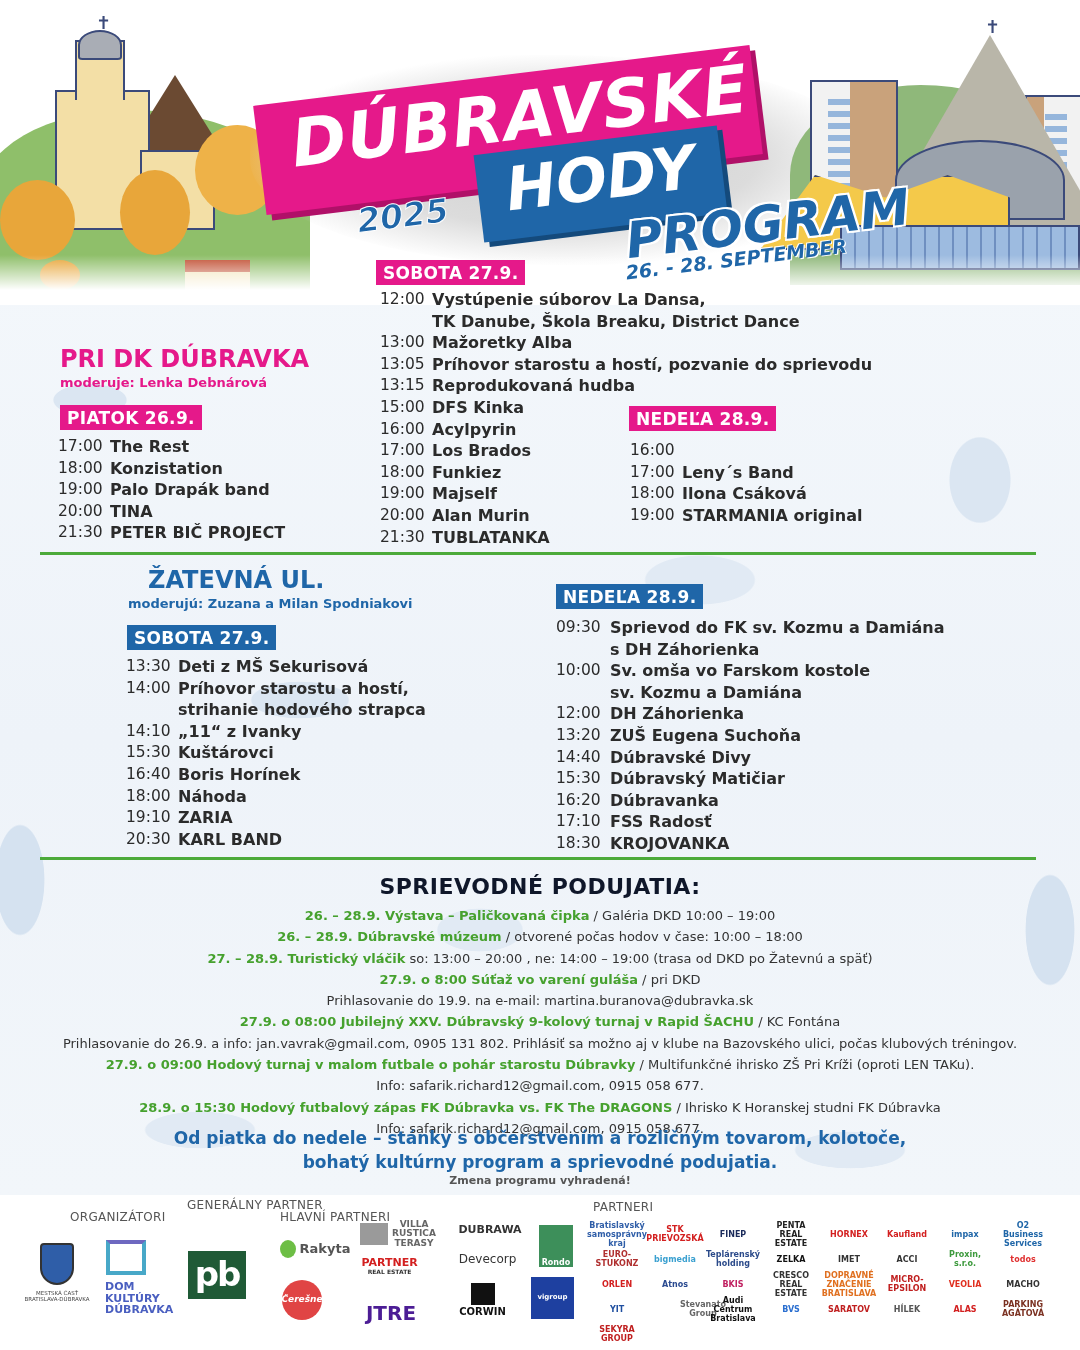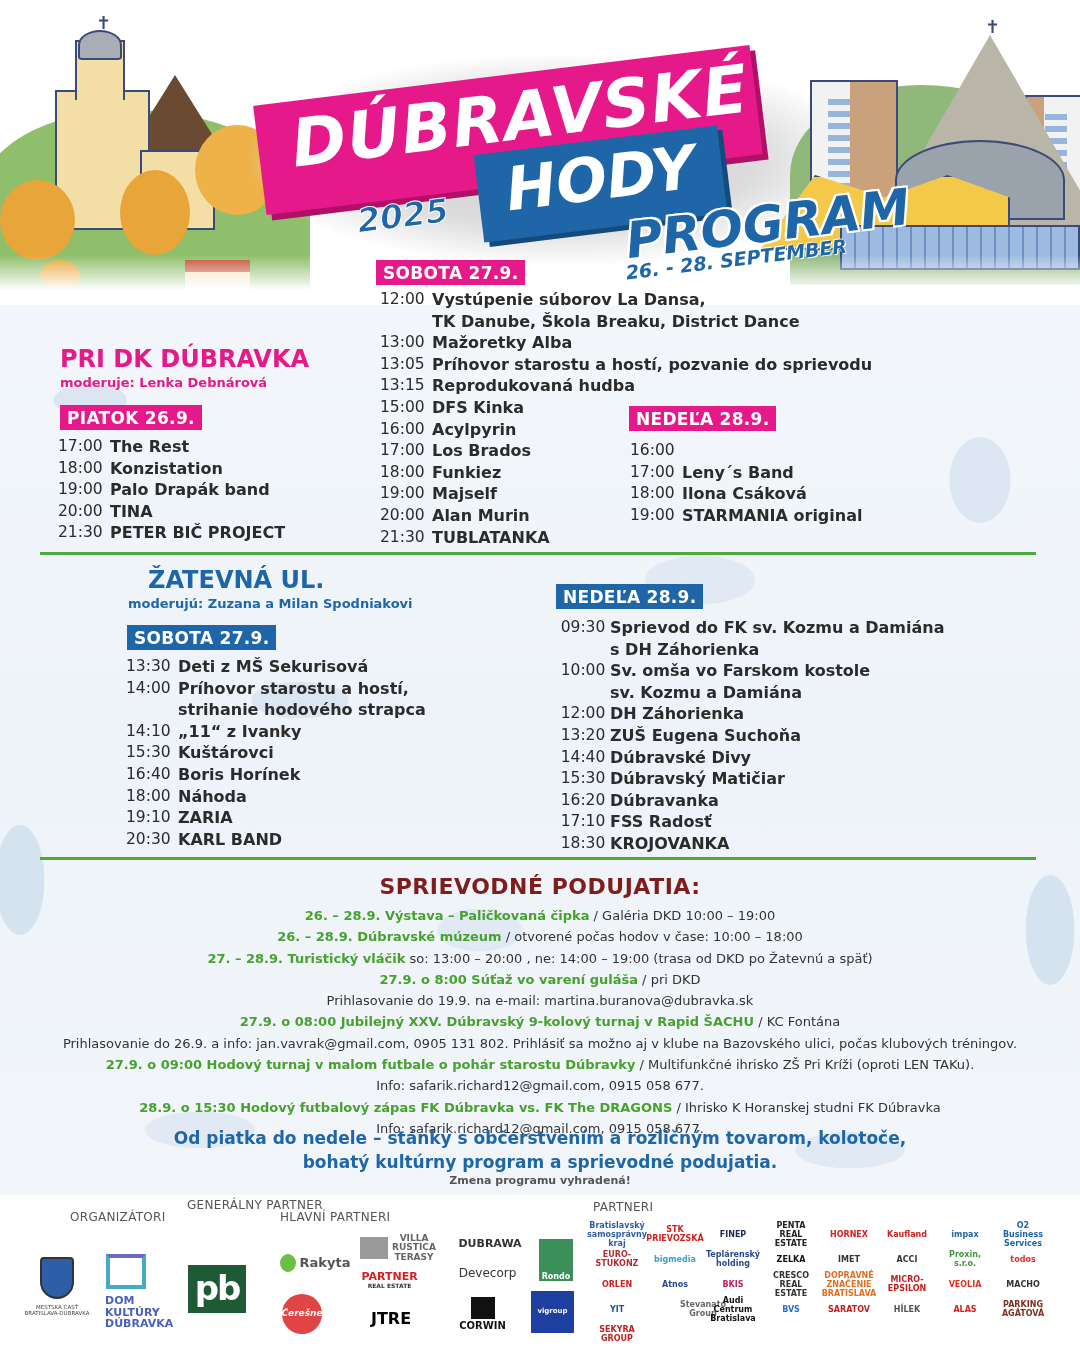--- a/index.html
+++ b/index.html
@@ -162,61 +162,61 @@
     font-weight: bold; color: #ffffff; font-size: 17px;
     padding: 3px 7px 2px 7px; line-height: 20px; letter-spacing: .3px;
   }
   .day-tag.pink { background: #e5198a; }
   .day-tag.blue { background: #1f66a8; }
 
   .sched { position: absolute; list-style: none; }
   .sched li { display: flex; font-size: 16px; line-height: 21.6px; color: #2b2b2b; }
   .sched .time { width: 52px; flex: 0 0 52px; font-weight: normal; font-size: 15.5px; }
   .sched .act { font-weight: bold; white-space: pre-line; }
-  .sched.wide .time { width: 54px; flex: 0 0 54px; text-align: center; }
+  .sched.wide .time { width: 54px; flex: 0 0 54px; }
 
   .green-rule {
     position: absolute; left: 40px; width: 996px; height: 3px;
     background: #4caa3a;
   }
 
   
   .side-title {
     position: absolute; left: 0; width: 1080px; top: 874px; text-align: center;
-    font-weight: bold; font-size: 22px; color: #7f1d1d; letter-spacing: .5px;
+    font-weight: bold; font-size: 22px; color: #0f172a; letter-spacing: .5px;
   }
   .side-list { position: absolute; left: 0; top: 905px; width: 1080px; text-align: center; }
   .side-list p { font-size: 13px; line-height: 21.3px; color: #333333; white-space: nowrap; }
   .side-list .g { color: #46a12e; font-weight: bold; }
   .closing {
     position: absolute; left: 0; width: 1080px; top: 1126px; text-align: center;
     font-weight: bold; font-size: 17px; color: #1f66a8; line-height: 24px;
   }
   .disclaimer {
     position: absolute; left: 0; width: 1080px; top: 1174px; text-align: center;
     font-weight: bold; font-size: 11px; color: #555555;
   }
 
   
   .footer { position: absolute; left: 0; top: 1195px; width: 1080px; height: 155px; background: #ffffff; }
   .f-label { position: absolute; font-size: 12px; color: #555555; letter-spacing: .3px; }
   .logo { position: absolute; display: flex; align-items: center; justify-content: center; text-align: center;
-          font-weight: bold; line-height: 1.05; margin-top: 14px; }
+          font-weight: bold; line-height: 1.05; }
   .logo.crest { left: 40px; top: 48px; width: 34px; height: 42px; background: #2f5ea8; border: 2px solid #333; border-radius: 4px 4px 17px 17px; }
   .logo.crest-txt { left: 22px; top: 96px; width: 70px; font-size: 5.5px; font-weight: normal; color: #444; }
   .logo.dk-icon { left: 106px; top: 45px; width: 40px; height: 35px; border: 4px solid #48a8c8; border-top-color: #6e68c0; }
   .logo.dk-txt { left: 105px; top: 86px; width: 80px; font-size: 11px; color: #4a5fc0; text-align: left; justify-content: flex-start; }
   .logo.pb { left: 188px; top: 56px; width: 58px; height: 48px; background: #1f5a36; color: #ffffff; font-size: 34px; letter-spacing: -2px; }
   .logo.rakyta { left: 275px; top: 40px; width: 80px; height: 28px; color: #555; font-size: 13px; }
   .logo.rakyta .dot { display: inline-block; width: 16px; height: 18px; background: #6dbe45; border-radius: 50%; margin-right: 4px; }
   .logo.ceresne { left: 282px; top: 85px; width: 40px; height: 40px; border-radius: 50%; background: #e04444; color: #fff; font-size: 9px; font-style: italic; }
   .logo.terasy { left: 360px; top: 28px; width: 80px; height: 22px; font-size: 9px; color: #666; justify-content: flex-end; border-left: 28px solid #9a9a9a; }
   .logo.strabag { left: 362px; top: 62px; width: 55px; font-size: 11px; color: #d32020; flex-direction: column; }
   .logo.strabag small { font-size: 6px; color: #333; }
-  .logo.jtre { left: 362px; top: 102px; width: 58px; font-size: 16px; color: #000000; }
+  .logo.jtre { left: 362px; top: 108px; width: 58px; font-size: 20px; color: #4c1d95; }
   .logo.dubrawa { left: 455px; top: 20px; width: 70px; height: 30px; font-size: 11px; color: #333; }
   .logo.devecorp { left: 450px; top: 58px; width: 75px; font-size: 12px; color: #333; font-weight: normal; }
   .logo.corwin { left: 455px; top: 85px; width: 55px; height: 40px; font-size: 10px; color: #111; flex-direction: column; }
   .logo.corwin .sq { width: 24px; height: 22px; background: #111; margin-bottom: 2px; }
   .logo.rondo { left: 539px; top: 30px; width: 34px; height: 42px; background: #3d8f5a; color: #fff; font-size: 8px; align-items: flex-end; }
   .logo.vgroup { left: 531px; top: 82px; width: 43px; height: 42px; background: #1e40a0; color: #fff; font-size: 7px; }
   .partner-grid { position: absolute; left: 590px; top: 28px; width: 470px; height: 100px; }
   .partner-grid .p { position: absolute; font-size: 8px; font-weight: bold; display: flex; align-items: center; justify-content: center; text-align: center; }
 </style>
 </head>

